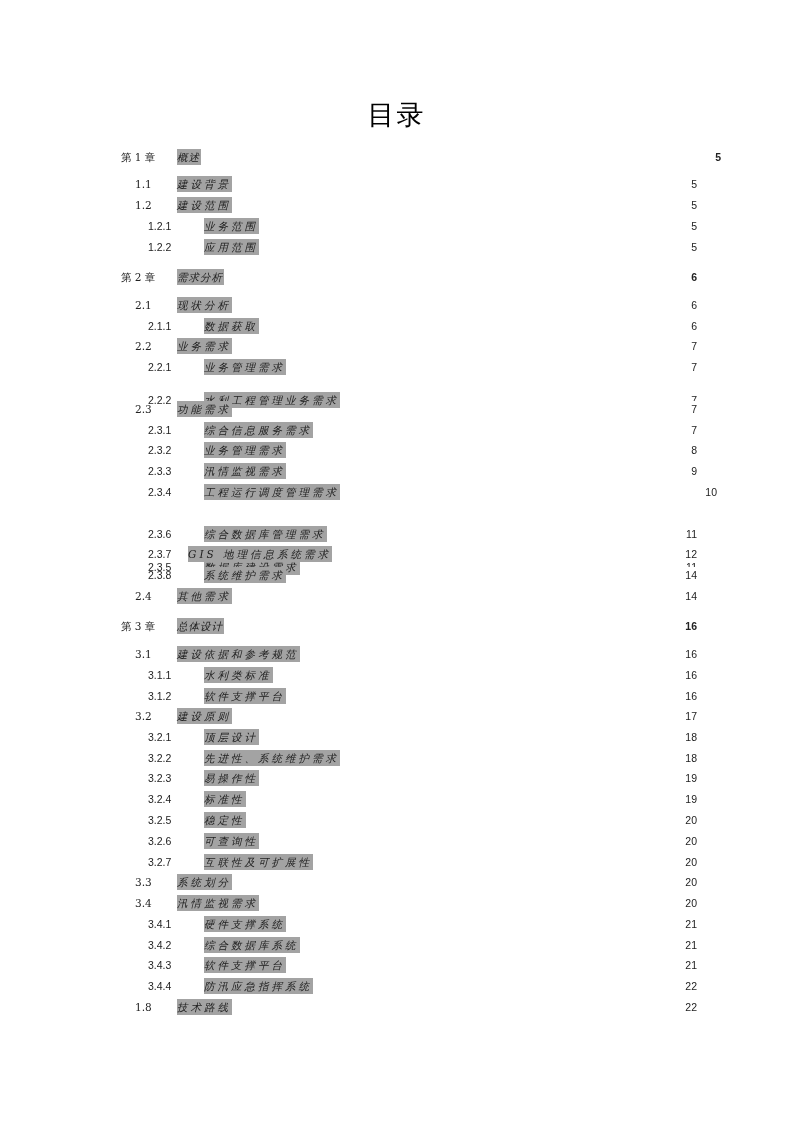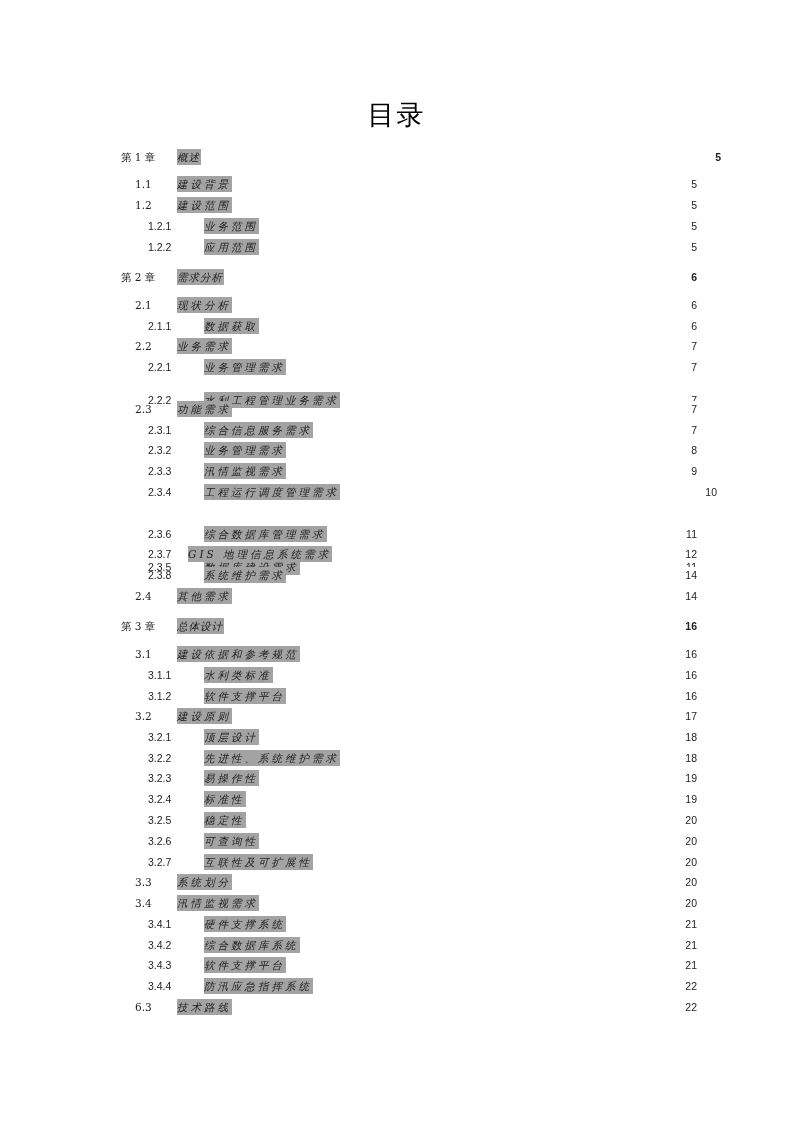--- a/index.html
+++ b/index.html
@@ -271,19 +271,19 @@
         <span class="dots" style="left: 286px;"></span>
         <span class="pg">21</span>
       </div>
       <div class="row lvl2" style="top: 978px;">
         <span class="num">3.4.4</span>
         <span class="lbl">防汛应急指挥系统</span>
         <span class="dots" style="left: 313px;"></span>
         <span class="pg">22</span>
       </div>
       <div class="row lvl1" style="top: 999px;">
-        <span class="num">6.3</span>
+        <span class="num">1.8</span>
         <span class="lbl">技术路线</span>
         <span class="dots" style="left: 232px;"></span>
         <span class="pg">22</span>
       </div>
     </div>
 </div>
 
 </body></html>

